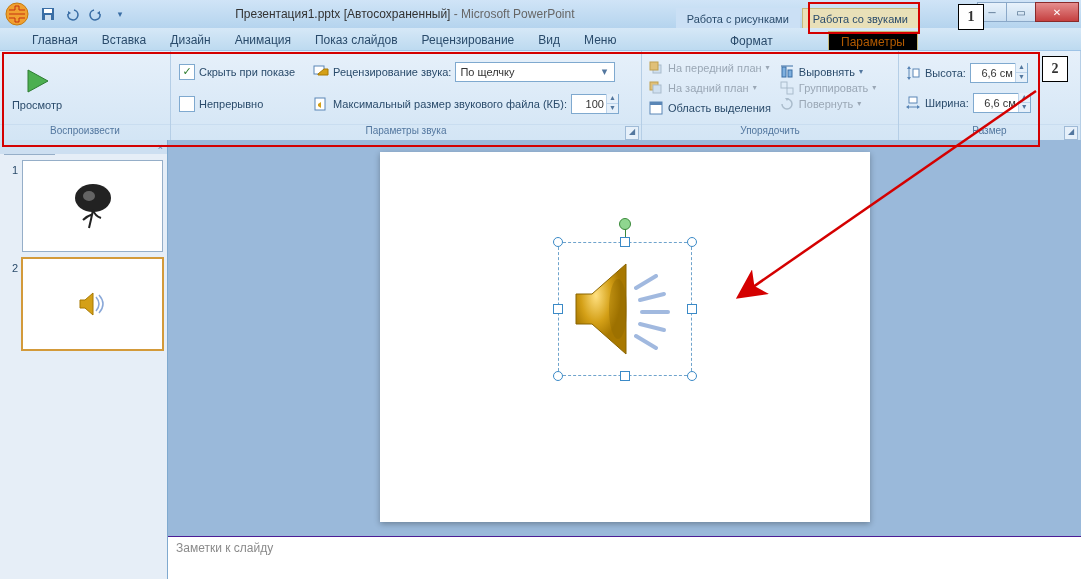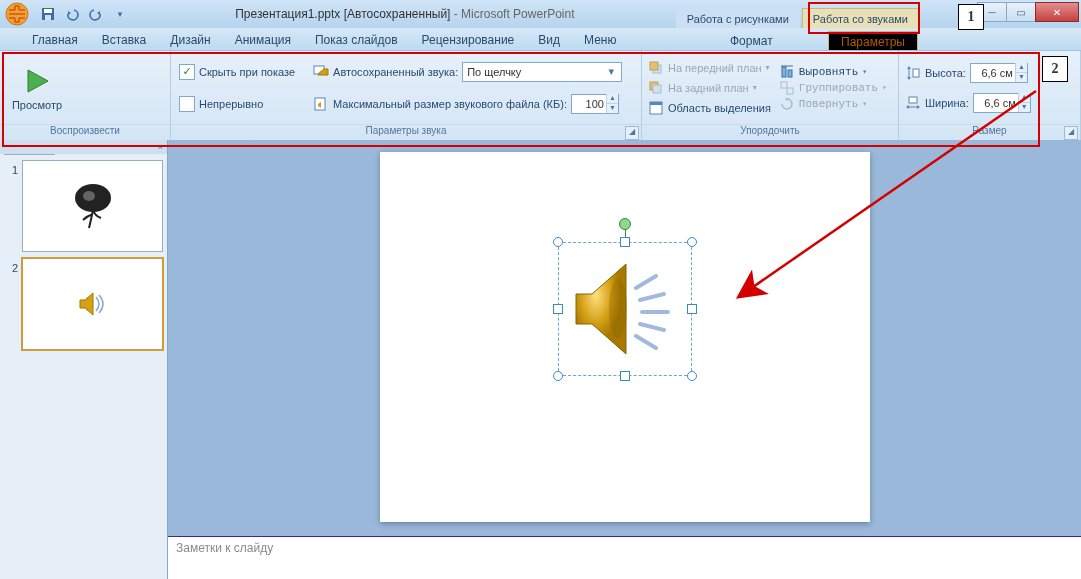--- a/index.html
+++ b/index.html
@@ -172,21 +172,21 @@
           </div>
         </div>
         <div class="vcol pad" style="gap:12px;">
           <div class="hrow">
             <span class="sicon">
                 <svg width="16" height="16" viewBox="0 0 16 16">
                   <rect x="1" y="2" width="10" height="8" fill="#fff" stroke="#5a86b6"></rect>
                   <polygon points="11,5 15,5 15,11 5,11 5,10" fill="#d4a017" stroke="#a87800"></polygon>
                 </svg>
               </span>
-            <span class="lbl">Автосохраненный звука:</span>
+            <span class="lbl">Рецензирование звука:</span>
             <div class="combo" style="width:150px">
               <span class="cv">По щелчку</span>
               <span class="cdrop">▾</span>
             </div>
           </div>
           <div class="hrow">
             <span class="sicon">
                 <svg width="16" height="16" viewBox="0 0 16 16">
                   <rect x="2" y="2" width="10" height="12" fill="#fff" stroke="#5a86b6"></rect>
                   <path d="M5 8 l3 -2 v6 l-3 -2 z" fill="#d4a017"></path>
@@ -235,21 +235,21 @@
           <div class="hrow">
               <span class="sicon">
                 <svg width="14" height="14" viewBox="0 0 14 14">
                   <rect x="1" y="1" width="12" height="12" fill="#fff" stroke="#5a86b6"></rect>
                   <rect x="1" y="1" width="12" height="3" fill="#5a86b6"></rect>
                 </svg>
               </span>
               <span class="lbl">Область выделения</span>
             </div>
         </div>
-        <div class="vcol" style="gap:0;font-family:Liberation Mono, monospace;">
+        <div class="vcol" style="gap:0;">
           <div class="hrow">
               <span class="sicon">
                 <svg width="14" height="14" viewBox="0 0 14 14">
                   <rect x="2" y="2" width="4" height="10" fill="#7fb0df" stroke="#3a6ea5"></rect>
                   <rect x="8" y="5" width="4" height="7" fill="#7fb0df" stroke="#3a6ea5"></rect>
                   <line x1="1" y1="1" x2="13" y2="1" stroke="#3a6ea5"></line>
                 </svg>
               </span>
               <span class="lbl">Выровнять</span>
               <span style="font-size:8px;color:#53779f;"> ▾</span>

